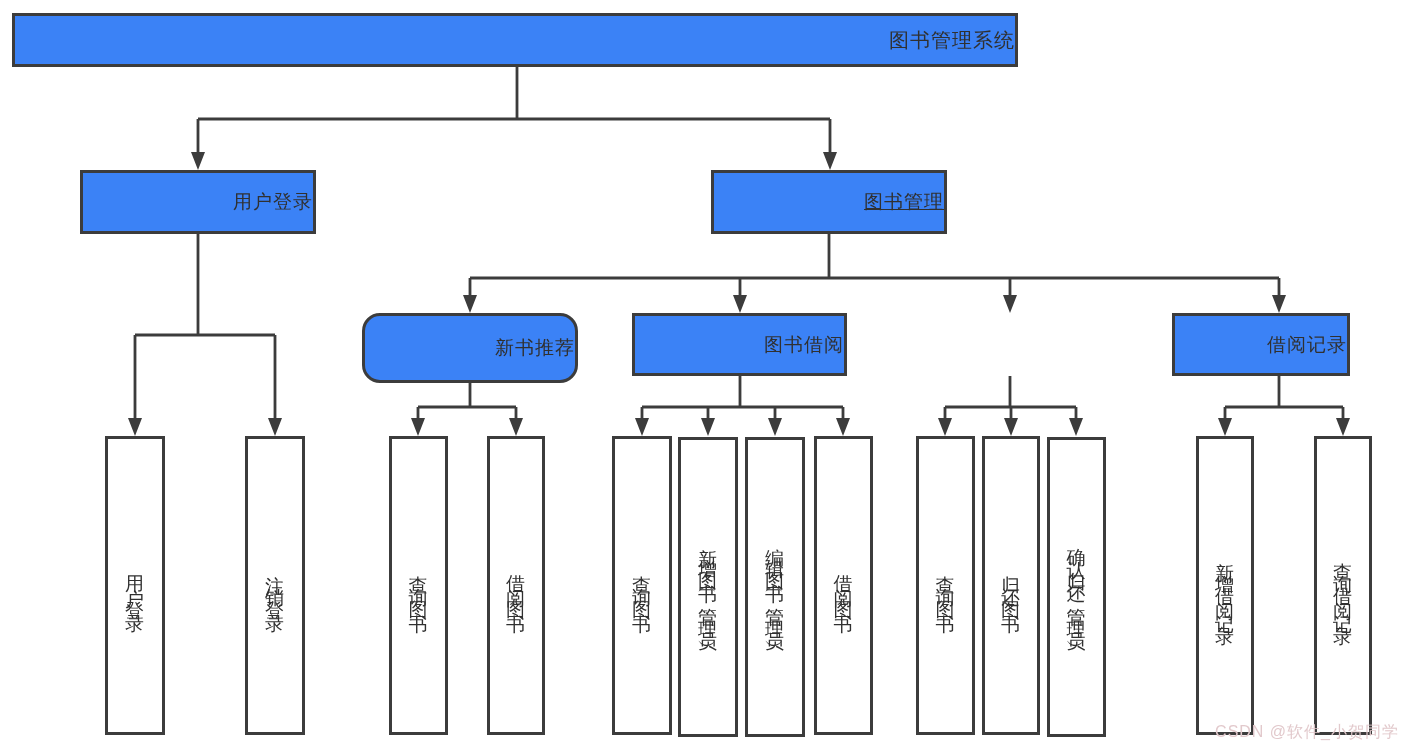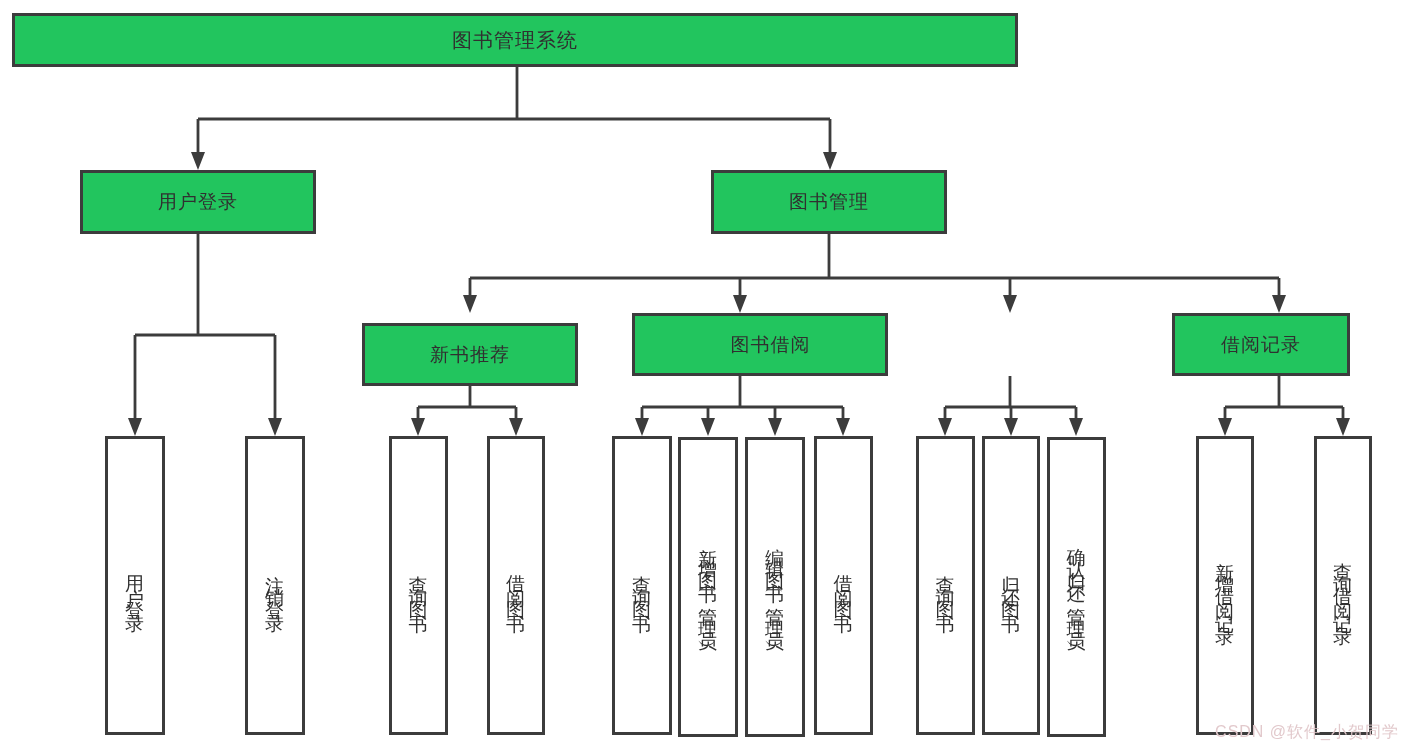--- a/index.html
+++ b/index.html
@@ -16,22 +16,22 @@
     font-family:"Liberation Sans","DejaVu Sans",sans-serif;
     overflow:hidden;
   }
   .connectors{position:absolute;left:0;top:0;width:1405px;height:747px;}
   .connectors path.lines{fill:none;stroke:var(--line);stroke-width:2.8;}
   .connectors path.arrows{fill:var(--line);stroke:none;}
   .hnode{
     position:absolute;
     box-sizing:border-box;
     border:3px solid var(--line);
-    background:#22c55e;
-    display:flex;align-items:center;justify-content:center;
+    background:#3b82f6;
+    display:flex;align-items:center;justify-content:flex-end;
     color:var(--text);
     font-size:19px;
     letter-spacing:1px;
     white-space:nowrap;
   }
   .hnode.root{font-size:20px;}
   .vnode{
     position:absolute;
     box-sizing:border-box;
     border:3px solid var(--line);
@@ -86,28 +86,28 @@
       M1218 418 L1232 418 L1225 436 Z M1336 418 L1350 418 L1343 436 Z"></path>
   </svg>
 
   <div class="hnode root" style="left:12px;top:13px;width:1006px;height:54px;">
     <span>图书管理系统</span>
   </div>
 
   <div class="hnode" style="left:80px;top:170px;width:236px;height:64px;">
     <span>用户登录</span>
   </div>
-  <div class="hnode" style="left:711px;top:170px;width:236px;height:64px;">
+  <div class="hnode" style="left:711px;top:170px;width:236px;height:64px;text-decoration:underline;">
     <span>图书管理</span>
   </div>
 
-  <div class="hnode" style="left:362px;top:323px;width:216px;height:63px;">
+  <div class="hnode" style="left:362px;top:313px;width:216px;height:70px;border-radius:18px;">
     <span>新书推荐</span>
   </div>
-  <div class="hnode" style="left:632px;top:313px;width:256px;height:63px;padding-left:21px;">
+  <div class="hnode" style="left:632px;top:313px;width:215px;height:63px;padding-left:21px;">
     <span>图书借阅</span>
   </div>
   <div class="hnode" style="left:1172px;top:313px;width:178px;height:63px;">
     <span>借阅记录</span>
   </div>
 
   <div class="vnode" style="left:105px;top:436px;width:60px;height:299px;">
     <span class="vtext">用户登录</span>
   </div>
   <div class="vnode" style="left:245px;top:436px;width:60px;height:299px;">

